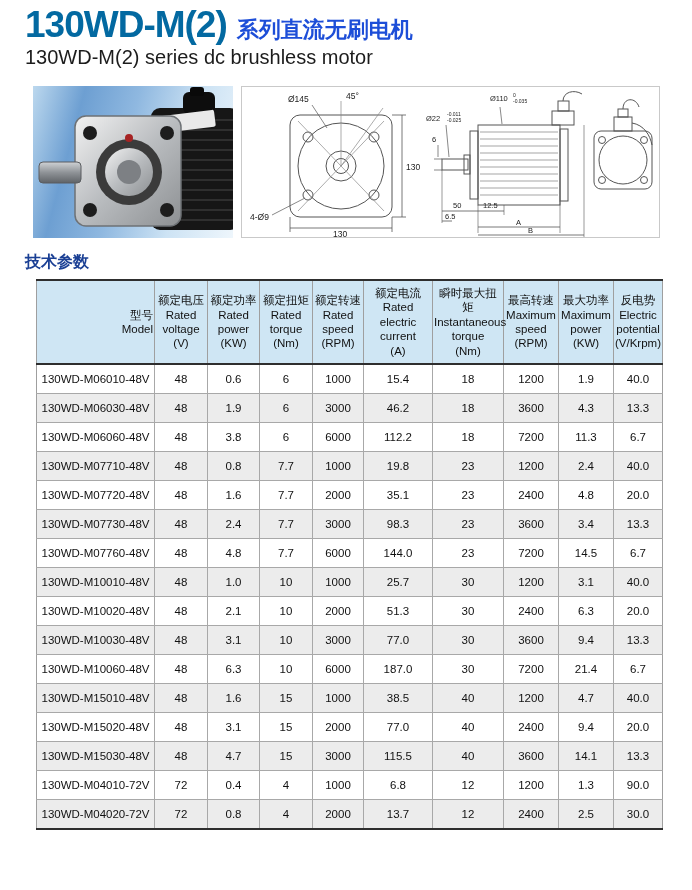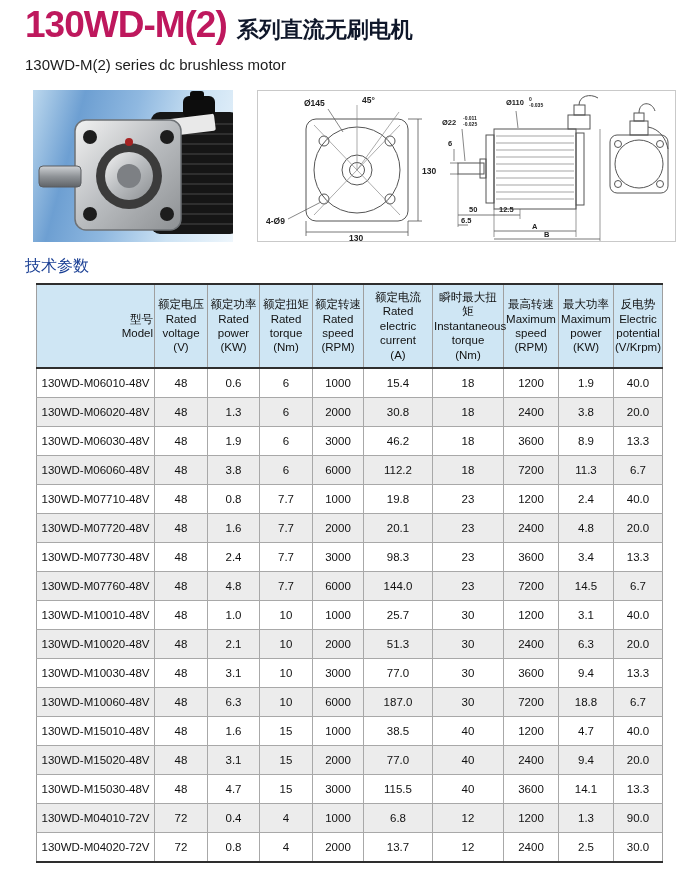--- a/index.html
+++ b/index.html
@@ -6,37 +6,37 @@
   .page{
     width:692px;height:890px;overflow:hidden;position:relative;
     font-family:"Liberation Sans","DejaVu Sans",sans-serif;
     background:#fff;color:#1a1a1a;
   }
   
   .hdr{padding:6px 0 0 25px;}
   .hdr-line1{display:flex;align-items:baseline;gap:10px;}
   .title-model{
     font-size:37px;font-weight:800;letter-spacing:-1px;
-    color:#be185d;line-height:1.05;
-  }
-  .title-zh{font-size:22px;font-weight:700;color:#0f172a;}
-  .subtitle{font-size:15px;color:#1c1c1c;margin-top:11px;}
+    color:#0369a1;line-height:1.05;
+  }
+  .title-zh{font-size:22px;font-weight:700;color:#1d4ed8;}
+  .subtitle{font-size:20px;color:#1c1c1c;margin-top:1px;}
   
-  .img-row{display:flex;gap:24px;margin:17px 0 0 33px;font-weight:bold;}
+  .img-row{display:flex;gap:8px;margin:17px 0 0 33px;}
   .photo-panel{
     width:200px;height:152px;flex:0 0 auto;overflow:hidden;
     background:linear-gradient(105deg,#bcd8ee 0%,#6d9fd2 22%,#8fb8e0 45%,#cde3f4 72%,#eef6fc 100%);
   }
   .drawing-panel{
     width:419px;height:152px;flex:0 0 auto;background:#fff;
     border:1px solid #c9c9c9;box-sizing:border-box;
   }
   
   .section-title{
-    margin:14px 12px 6px 25px;font-size:16px;font-weight:400;color:#1a3f94;
+    margin:14px 12px 6px 25px;font-size:16px;font-weight:700;color:#1a3f94;
   }
   
   table.spec{
     border-collapse:collapse;table-layout:fixed;margin-left:36px;
     width:626px;font-size:11.5px;color:#111;
     border-left:1px solid #9f9f9f;border-right:1px solid #9f9f9f;
     border-top:2px solid #2e2e2e;border-bottom:2px solid #2e2e2e;
   }
   table.spec thead th{
     background:#cfe6f4;font-weight:400;white-space:pre-line;
@@ -284,41 +284,29 @@
           <td>0.6</td>
           <td>6</td>
           <td>1000</td>
           <td>15.4</td>
           <td>18</td>
           <td>1200</td>
           <td>1.9</td>
           <td>40.0</td>
         </tr>
         <tr>
-          <td>130WD-M06020-48V</td>
-          <td>48</td>
-          <td>1.3</td>
-          <td>6</td>
-          <td>2000</td>
-          <td>30.8</td>
-          <td>18</td>
-          <td>2400</td>
-          <td>3.8</td>
-          <td>20.0</td>
-        </tr>
-        <tr>
           <td>130WD-M06030-48V</td>
           <td>48</td>
           <td>1.9</td>
           <td>6</td>
           <td>3000</td>
           <td>46.2</td>
           <td>18</td>
           <td>3600</td>
-          <td>8.9</td>
+          <td>4.3</td>
           <td>13.3</td>
         </tr>
         <tr>
           <td>130WD-M06060-48V</td>
           <td>48</td>
           <td>3.8</td>
           <td>6</td>
           <td>6000</td>
           <td>112.2</td>
           <td>18</td>
@@ -337,21 +325,21 @@
           <td>1200</td>
           <td>2.4</td>
           <td>40.0</td>
         </tr>
         <tr>
           <td>130WD-M07720-48V</td>
           <td>48</td>
           <td>1.6</td>
           <td>7.7</td>
           <td>2000</td>
-          <td>20.1</td>
+          <td>35.1</td>
           <td>23</td>
           <td>2400</td>
           <td>4.8</td>
           <td>20.0</td>
         </tr>
         <tr>
           <td>130WD-M07730-48V</td>
           <td>48</td>
           <td>2.4</td>
           <td>7.7</td>
@@ -412,21 +400,21 @@
         </tr>
         <tr>
           <td>130WD-M10060-48V</td>
           <td>48</td>
           <td>6.3</td>
           <td>10</td>
           <td>6000</td>
           <td>187.0</td>
           <td>30</td>
           <td>7200</td>
-          <td>18.8</td>
+          <td>21.4</td>
           <td>6.7</td>
         </tr>
         <tr>
           <td>130WD-M15010-48V</td>
           <td>48</td>
           <td>1.6</td>
           <td>15</td>
           <td>1000</td>
           <td>38.5</td>
           <td>40</td>

